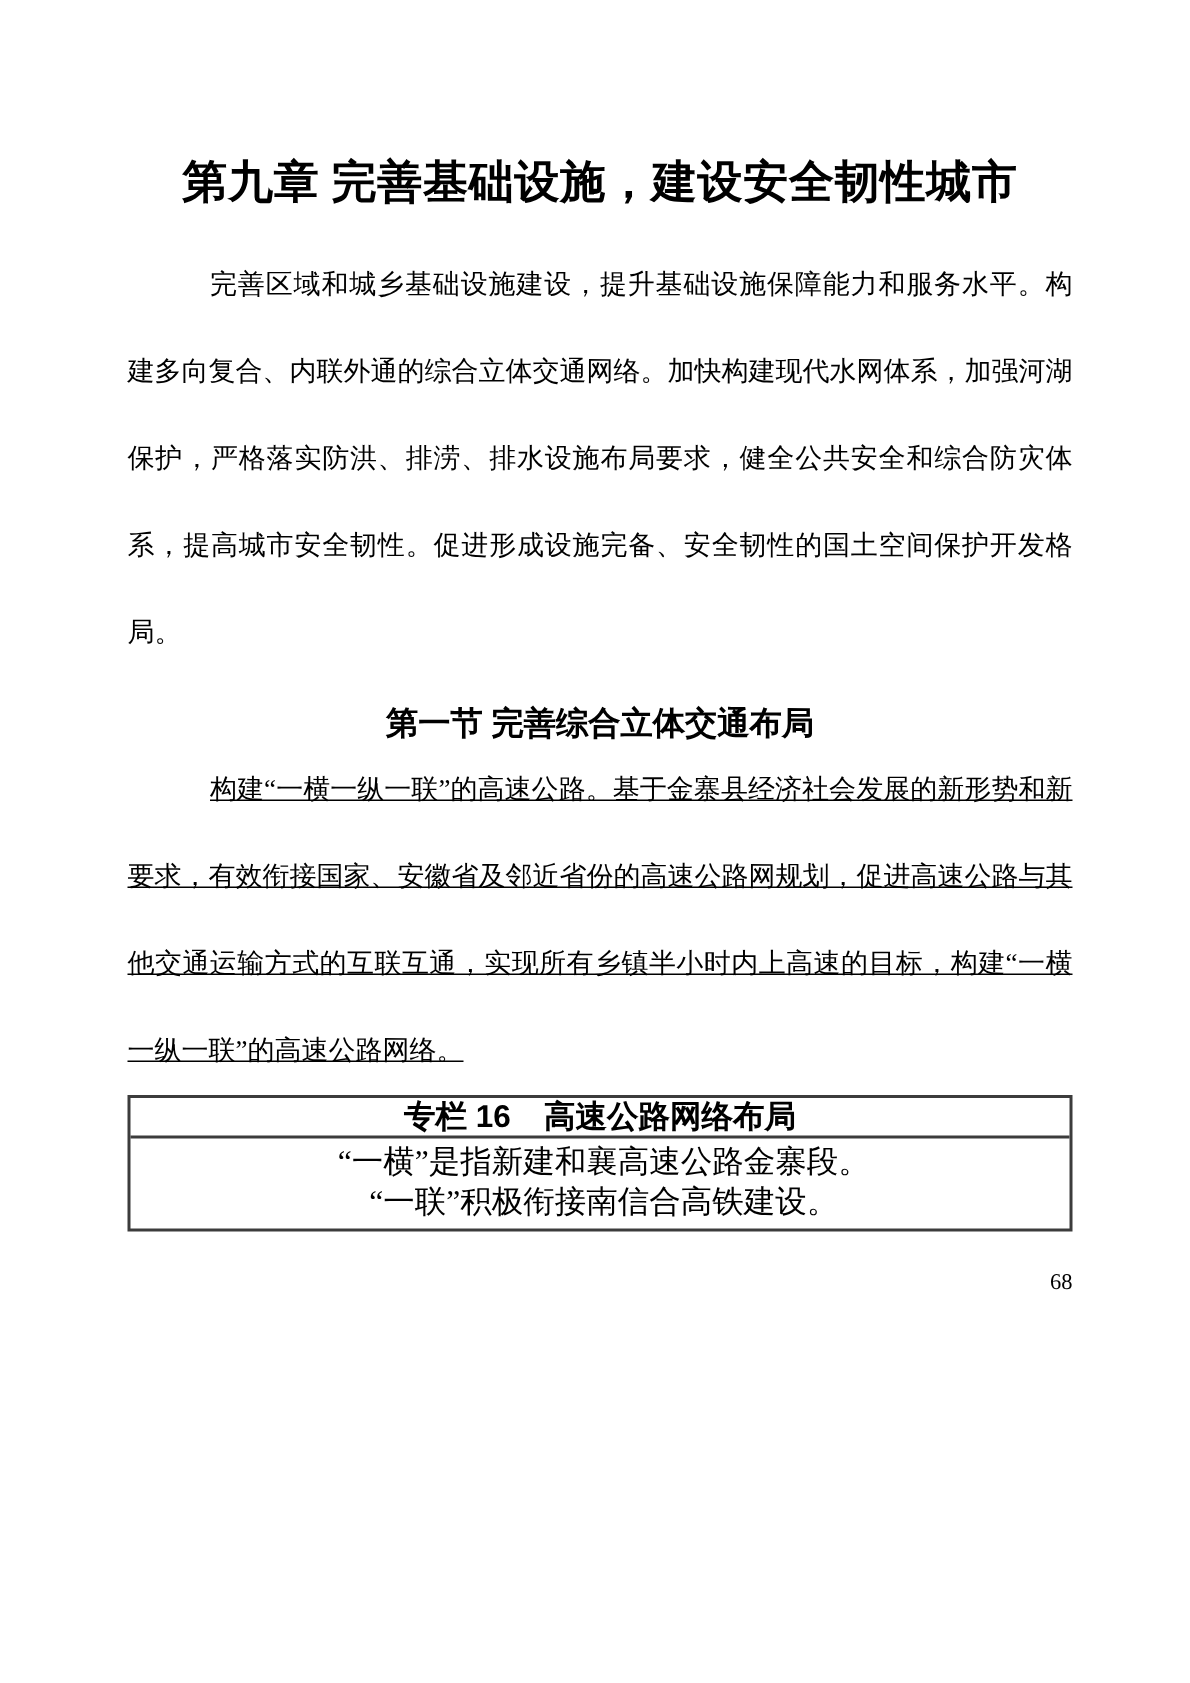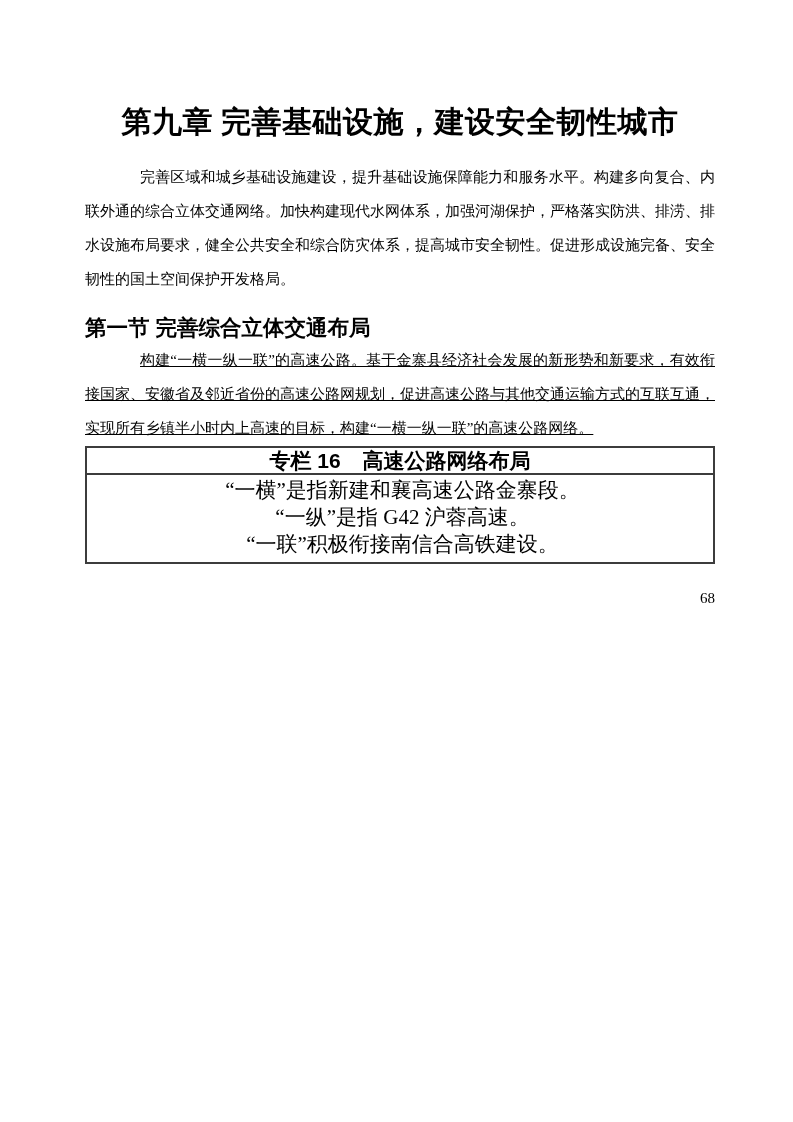--- a/index.html
+++ b/index.html
@@ -22,36 +22,36 @@
     margin: 0;
     font-size: 30px;
     line-height: 44px;
     font-weight: 700;
     text-align: center;
     font-family: "Liberation Serif", "DejaVu Serif", serif;
     letter-spacing: 0.5px;
   }
   .body-para {
     margin: 0;
-    font-size: 15px;
-    line-height: 34px;
+    font-size: 18px;
+    line-height: 58px;
     text-align: justify;
     text-justify: inter-ideograph;
     text-indent: 55px;
     font-weight: 400;
   }
   .para-1 { margin-top: 16px; }
   .para-2 { margin-top: 20px; }
   .para-3 { margin-top: 0; text-decoration: underline; }
   .section-heading {
     margin: 17px 0 0 0;
     font-size: 21.5px;
     line-height: 30px;
     font-weight: 700;
-    text-align: left;
+    text-align: center;
     font-family: "Liberation Sans", "DejaVu Sans", sans-serif;
   }
   .callout {
     margin-top: 1px;
     border: 2px solid #3c3c3c;
   }
   .callout-header {
     display: flex;
     justify-content: center;
     align-items: center;
@@ -96,20 +96,19 @@
 
   <p class="body-para para-3">构建“一横一纵一联”的高速公路。基于金寨县经济社会发展的新形势和新要求，有效衔接国家、安徽省及邻近省份的高速公路网规划，促进高速公路与其他交通运输方式的互联互通，实现所有乡镇半小时内上高速的目标，构建“一横一纵一联”的高速公路网络。</p>
 
   <div class="callout">
     <div class="callout-header">
       <span>专栏 16</span>
       <span>高速公路网络布局</span>
     </div>
     <div class="callout-body">
       <p class="callout-line">“一横”是指新建和襄高速公路金寨段。</p>
-      <p class="callout-line">“一纵”是指 G42 沪蓉高速。</p>
       <p class="callout-line">“一联”积极衔接南信合高铁建设。</p>
     </div>
   </div>
 
   <div class="page-number">68</div>
 
 </div>
 
 </body></html>

